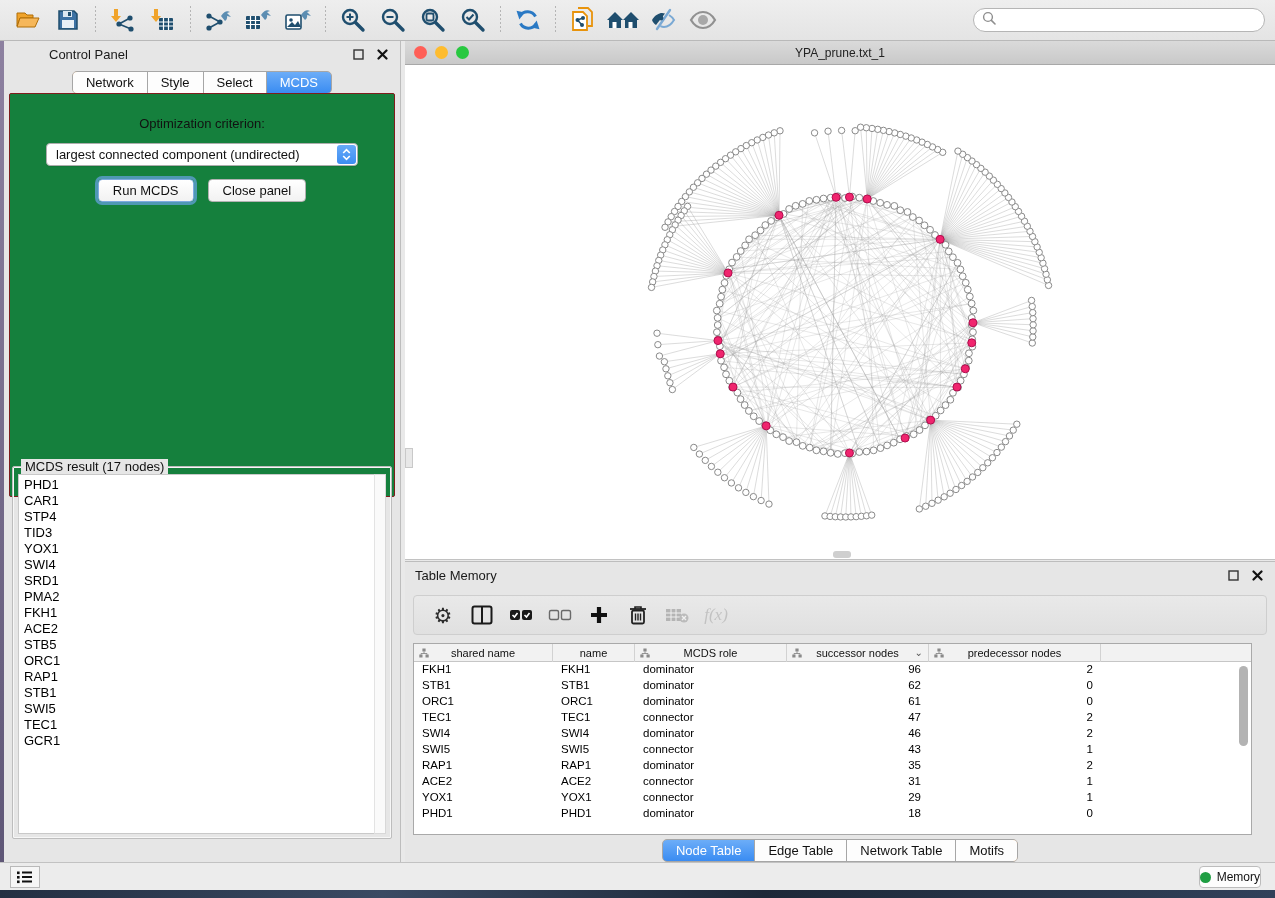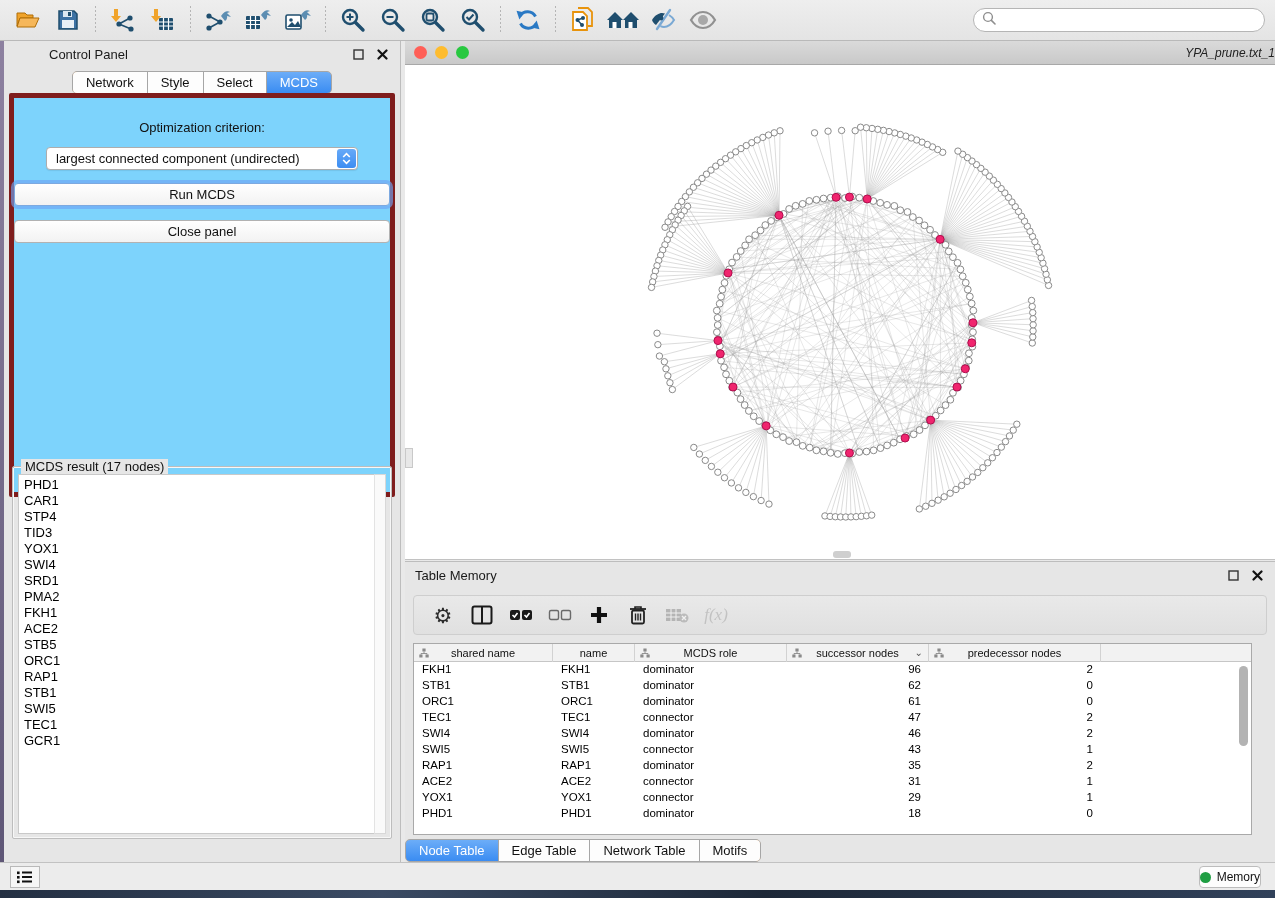--- a/index.html
+++ b/index.html
@@ -37,52 +37,52 @@
   .wicon { width:16px; height:14px; display:flex; align-items:center; justify-content:center;
     margin-left:8px; cursor:default; }
   #cp-tabs-row { position:absolute; left:0; top:30px; width:100%; display:flex; justify-content:center; }
   .seg { display:inline-flex; border:1px solid #a6a6a6; border-radius:5px; overflow:hidden;
     background:#fdba74; height:23px; }
   .seg .sgi { padding:3px 13px; font-size:13px; color:#111; background:#fdfdfd;
     border-left:1px solid #a6a6a6; cursor:default; white-space:nowrap; }
   .seg .sgi:first-child { border-left:none; }
   .seg .sgi.active { background:linear-gradient(#6cadf8,#3a8cf2); color:#fff; }
   #cp-content { position:absolute; left:5px; top:52px; width:386px; height:404px;
-    background:#7dd3fc; border:5px solid #7f1d1d; border-radius:2px; }
+    background:#15803d; border:1px solid #7f1d1d; border-radius:2px; }
   #opt-label { margin-top:22px; text-align:center; font-size:13px; color:#111; }
   #criterion-select { position:relative; margin:12px auto 0 auto; width:312px; height:23px;
     background:#fff; border:1px solid #adadad; border-radius:4px;
     font-size:13px; color:#111; display:flex; align-items:center; padding-left:9px;
     box-shadow:0 1px 1px rgba(0,0,0,.08); }
   #criterion-stepper { position:absolute; right:1px; top:1px; width:19px; height:19px;
     border-radius:3px; background:linear-gradient(#67aaf8,#3c8df2);
     display:flex; flex-direction:column; align-items:center; justify-content:center; }
   #criterion-stepper svg { display:block; }
-  #cp-buttons { margin-top:13px; display:flex; justify-content:center; gap:14px;flex-direction:column; }
+  #cp-buttons { margin-top:13px; display:flex; justify-content:center; gap:14px; }
   .mac-btn { height:23px; padding:0 14px; background:linear-gradient(#ffffff,#f2f2f2);
     border:1px solid #b2b2b2; border-radius:4px; font-size:13px; color:#111;
     font-family:"Liberation Sans",sans-serif; cursor:default; }
   .mac-btn.focused { box-shadow:0 0 0 3px rgba(110,165,245,.65); border-color:#7da9e0; }
 
   #mcds-fieldset { position:absolute; left:8px; top:425px; width:380px; height:373px;
     border:1px solid #bdbdbd; border-radius:2px;
     box-shadow:inset 0 0 0 1px #f7f7f7; }
   #mcds-legend { position:absolute; left:8px; top:-8px; background:#e6e6e6;
     padding:0 4px; font-size:13px; color:#111; }
   #mcds-list { position:absolute; left:5px; top:7px; width:358px; height:360px;
     background:#fff; border:1px solid #c9c9c9; overflow:hidden;
     font-size:13px; color:#000; padding:2px 0 0 5px; line-height:16px; }
   #mcds-scroll { position:absolute; right:5px; top:7px; width:12px; height:360px;
     background:#fafafa; border:1px solid #d8d8d8; border-left:1px solid #e3e3e3; }
 
   
   #net-window { position:absolute; left:405px; top:41px; width:870px; height:520px; }
   #net-titlebar { height:24px; background:linear-gradient(#dadada,#c9c9c9);
     border-bottom:1px solid #a8a8a8; position:relative;
-    display:flex; align-items:center; justify-content:flex-end; font-size:12px; color:#222;font-style:italic; }
+    display:flex; align-items:center; justify-content:center; font-size:12px; color:#222; }
   #traffic { position:absolute; left:9px; top:5px; display:flex; gap:8px; }
   .light { width:13px; height:13px; border-radius:50%; }
   #net-canvas { position:relative; width:870px; height:495px; background:#fff; border-bottom:1px solid #c2c2c2;}
   #net-divider-handle { position:absolute; left:0px; top:383px; width:8px; height:20px;
     background:#e8e8e8; border:1px solid #c9c9c9; }
   #net-hscroll { position:absolute; left:428px; bottom:1px; width:18px; height:7px;
     background:#cfcfcf; border-radius:3px; }
 
   
   #table-panel { position:absolute; left:405px; top:561px; width:870px; height:301px;
@@ -103,21 +103,21 @@
     display:flex; align-items:center; justify-content:center; cursor:default; }
   .th .hicon { position:absolute; left:5px; top:4px; }
   .th .sort { position:absolute; right:5px; top:3px; color:#555; font-size:10px; }
   .tr { display:flex; height:16px; background:#fff; }
   .td { font-size:11.5px; color:#000; padding:1px 8px 0 8px; white-space:nowrap; overflow:hidden; }
   .td.num { text-align:right; }
   #tbl-vscroll { position:absolute; right:2px; top:20px; width:11px; height:168px; }
   #tbl-vthumb { position:absolute; left:1px; top:2px; width:9px; height:80px;
     background:#b3b3b3; border-radius:5px; }
 
-  #tp-tabs-row { position:absolute; left:0; top:277px; width:100%; display:flex; }
+  #tp-tabs-row { position:absolute; left:0; top:277px; width:100%; display:flex; justify-content:center; }
 
   
   #status-bar { position:absolute; left:0; top:862px; width:1275px; height:28px;
     background:#ececec; border-top:1px solid #c2c2c2; }
   #list-btn { position:absolute; left:10px; top:3px; width:30px; height:22px;
     background:#f6f6f6; border:1px solid #b9b9b9; display:flex; align-items:center; justify-content:center; }
   #memory-btn { position:absolute; right:14px; top:3px; height:22px; padding:0 0;
     background:#fdfdfd; border:1px solid #bcbcbc; border-radius:4px;
     display:flex; align-items:center; gap:6px; font-size:12px; color:#111; }
   #memory-dot { width:11px; height:11px; border-radius:50%; background:#1f9e43; }

